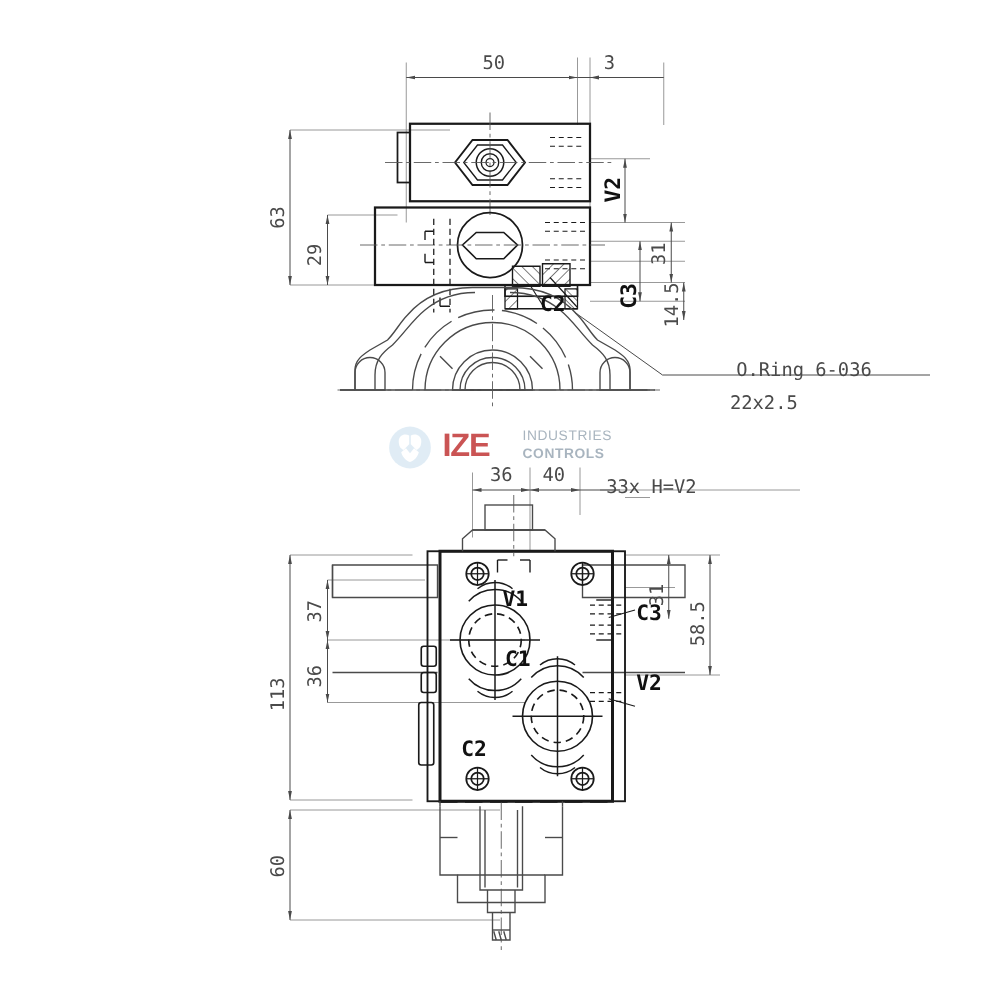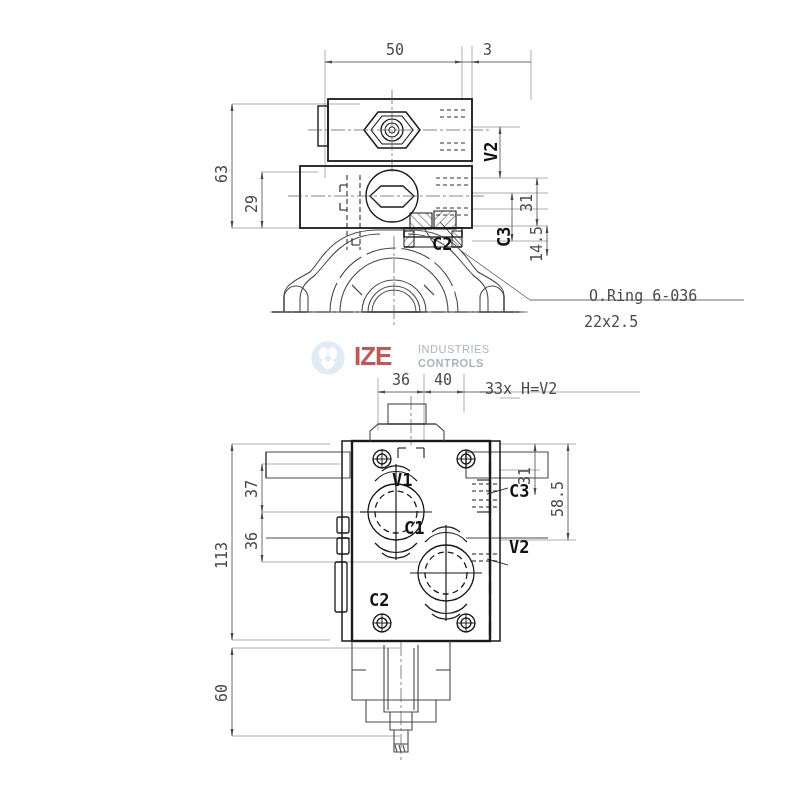--- a/index.html
+++ b/index.html
@@ -489,19 +489,19 @@
   <div class="dim" style="left:434px; top:371px;">40</div>
   <div class="dim" style="left:485px; top:380px;">33x H=V2</div>
 
   <div class="dim vert" style="left:213px; top:569px;">113</div>
   <div class="dim vert" style="left:243px; top:498px;">37</div>
   <div class="dim vert" style="left:243px; top:550px;">36</div>
   <div class="dim vert" style="left:516px; top:485px;">31</div>
   <div class="dim vert" style="left:549px; top:517px;">58.5</div>
   <div class="dim vert" style="left:213px; top:702px;">60</div>
 
-  <div class="port" style="left:392px; top:470px;">V1</div>
+  <div class="port" style="left:402px; top:470px;">V1</div>
   <div class="port" style="left:404px; top:518px;">C1</div>
   <div class="port" style="left:369px; top:590px;">C2</div>
   <div class="port" style="left:509px; top:481px;">C3</div>
   <div class="port" style="left:509px; top:537px;">V2</div>
 
 </div>
 
 </body></html>

